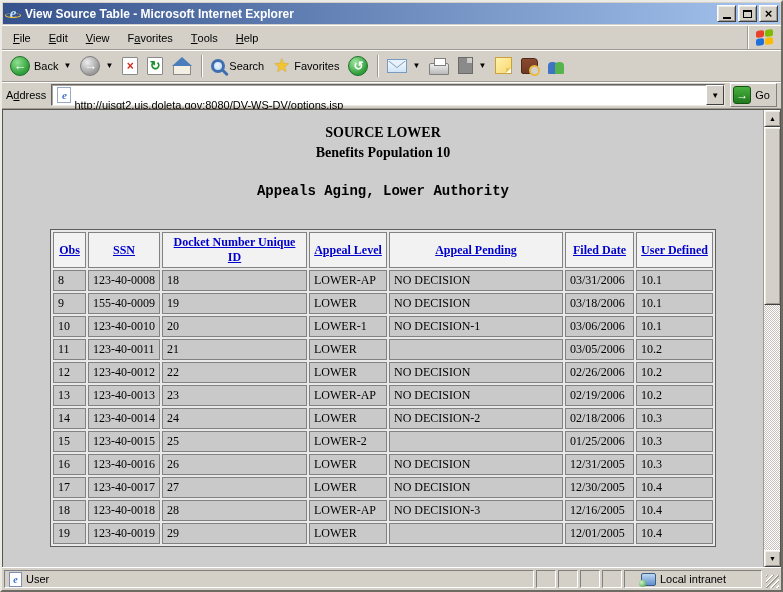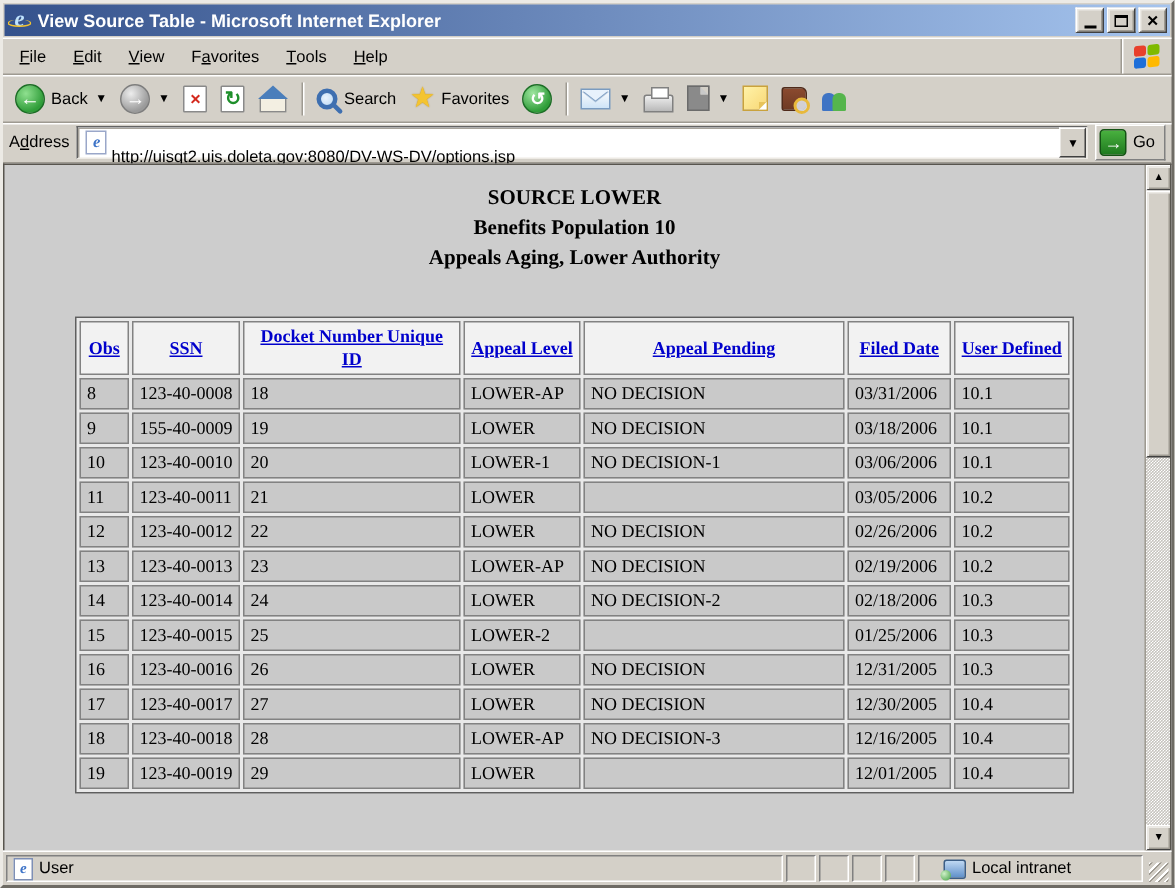--- a/index.html
+++ b/index.html
@@ -111,21 +111,21 @@
   .go-btn { display:flex; align-items:center; gap:4px; padding:1px 6px 1px 2px; height:24px;
             border:1px solid; border-color:#fff #808080 #808080 #fff; background:#D4D0C8; font-size:11px; }
   .go-ic { width:18px; height:18px; background:linear-gradient(#49B13F,#1F7A1F); border:1px solid #145214;
            border-radius:3px; color:#fff; font-weight:bold; font-size:12px;
            display:flex; align-items:center; justify-content:center; }
 
   
   .content { flex:1; display:flex; overflow:hidden; border:1px solid #58554E; border-bottom:none; background:#CDCDCD; }
   .pagearea { flex:1; overflow:hidden; font-family:"Liberation Serif",serif; color:#000; }
   .titles { text-align:center; margin-top:13px; font-weight:bold; font-size:14px; line-height:20px; }
-  .subtitle { text-align:center; font-weight:bold; font-size:14px; line-height:20px; }
+  .subtitle { text-align:center; margin-top:18px; font-weight:bold; font-size:14px; line-height:20px;font-family:Liberation Mono, monospace; }
   table.src { margin:28px auto 8px; border-collapse:separate; border-spacing:2px; table-layout:fixed;
               width:662px; background:#E9E9E9; border:1px solid #5F5F5F; }
   table.src th, table.src td { border:1px solid #828282; font-size:12px; padding:2px 4px;
               overflow:hidden; white-space:nowrap; }
   table.src th { background:#F2F2F2; font-weight:bold; text-align:center; height:36px; white-space:normal; }
   table.src th span { color:#0000CC; text-decoration:underline; }
   table.src td { background:#C9C9C9; height:20px; text-align:left; }
   col.c-obs{width:33px} col.c-ssn{width:72px} col.c-docket{width:145px} col.c-level{width:78px}
   col.c-pending{width:174px} col.c-filed{width:69px} col.c-user{width:77px}
 
@@ -144,21 +144,21 @@
             border:1px solid; border-color:#fff #404040 #404040 #fff;
             box-shadow:inset 1px 1px 0 #ECEAE5, inset -1px -1px 0 #9E9A91; }
 
   
   .statusbar { height:23px; flex:0 0 23px; display:flex; align-items:stretch; gap:2px;
                padding:2px 2px 2px 2px; border-top:1px solid #fff; font-size:11px; }
   .pane { border:1px solid; border-color:#808080 #FFFFFF #FFFFFF #808080;
           display:flex; align-items:center; padding:0 4px; gap:4px; }
   .pane.done { flex:1; }
   .pane.small { width:20px; }
-  .pane.zone { width:150px;padding-left:16px; }
+  .pane.zone { width:138px;padding-left:16px; }
   .status-page-ic { width:13px; height:15px; background:#fff; border:1px solid #7E8FB5;
                     font-family:"Liberation Serif",serif; font-style:italic; font-weight:bold;
                     color:#3E74C8; font-size:10px; display:flex; align-items:center; justify-content:center; }
   .intranet-ic { width:15px; height:13px; background:linear-gradient(#BFD8F2,#5E8FC9); border:1px solid #3C5E86;
                  border-radius:2px; position:relative; }
   .intranet-ic::after { content:""; position:absolute; width:7px; height:7px; border-radius:50%;
                  background:radial-gradient(circle at 35% 35%,#CFF0C8,#3F9E3F); left:-3px; bottom:-2px; }
   .grip { width:13px; align-self:flex-end; height:13px; margin-left:2px;
           background:repeating-linear-gradient(135deg,#fff 0 1px,#9E9A91 1px 2px,transparent 2px 4px); }
 </style>

